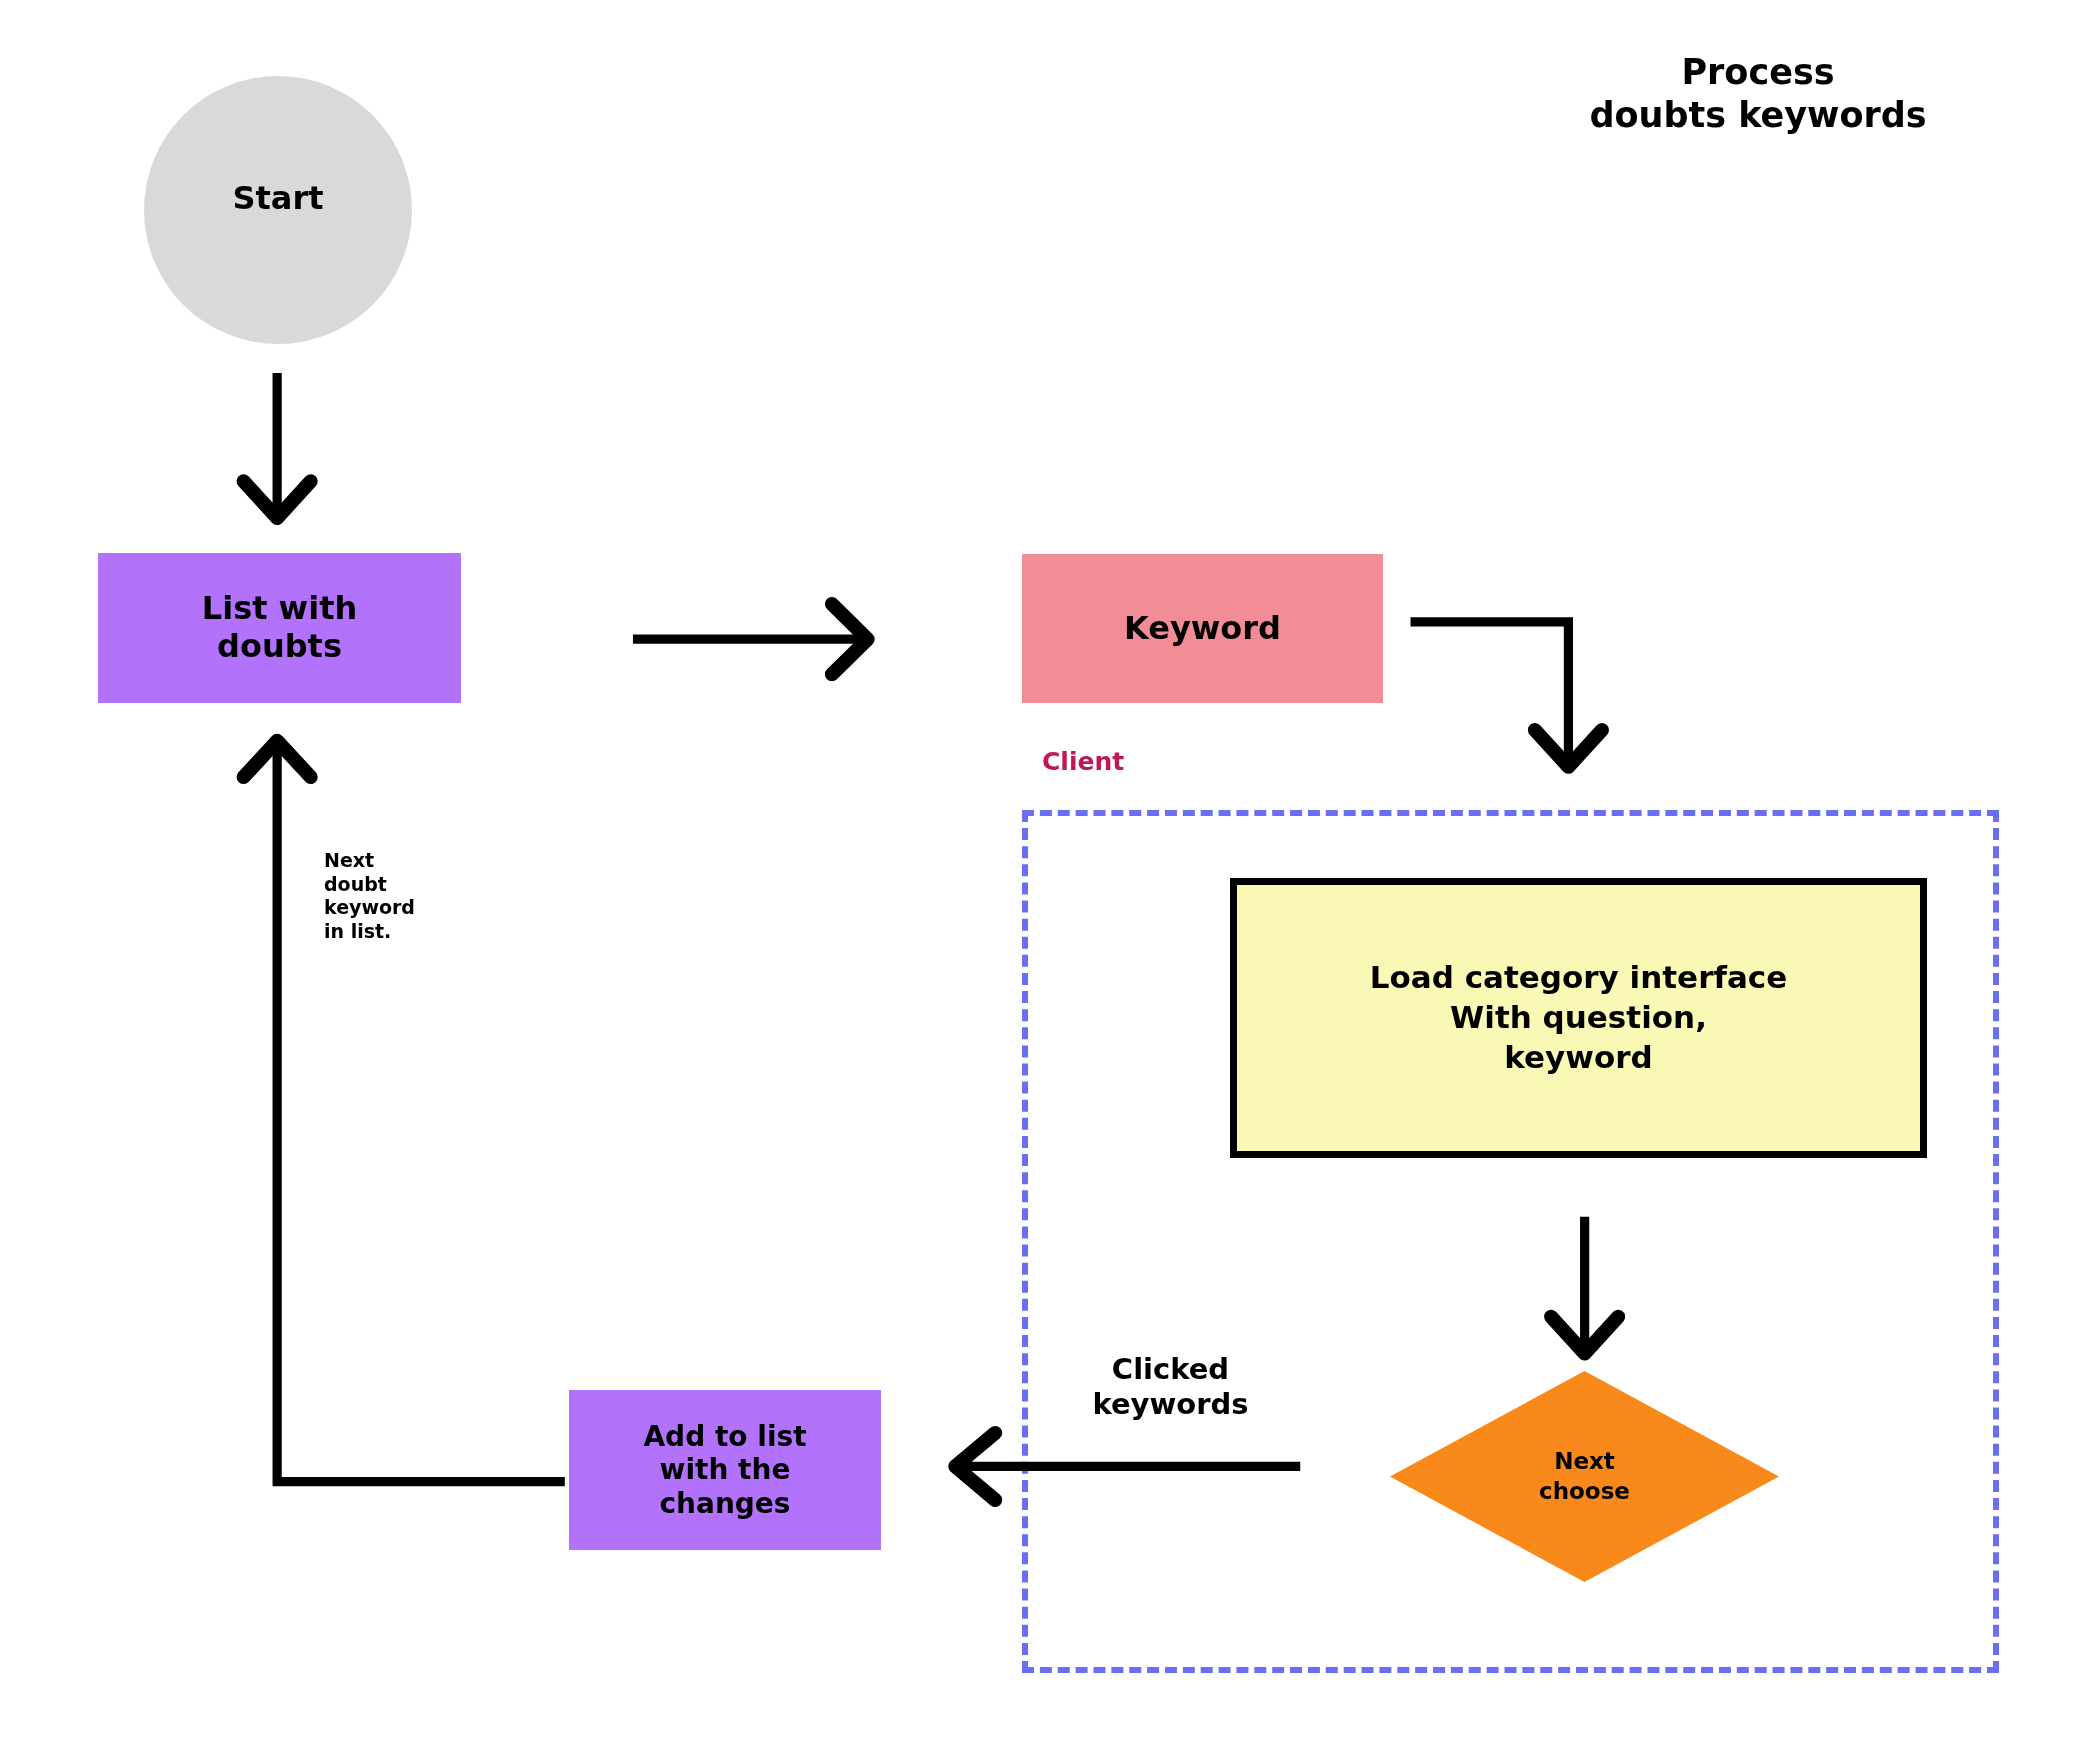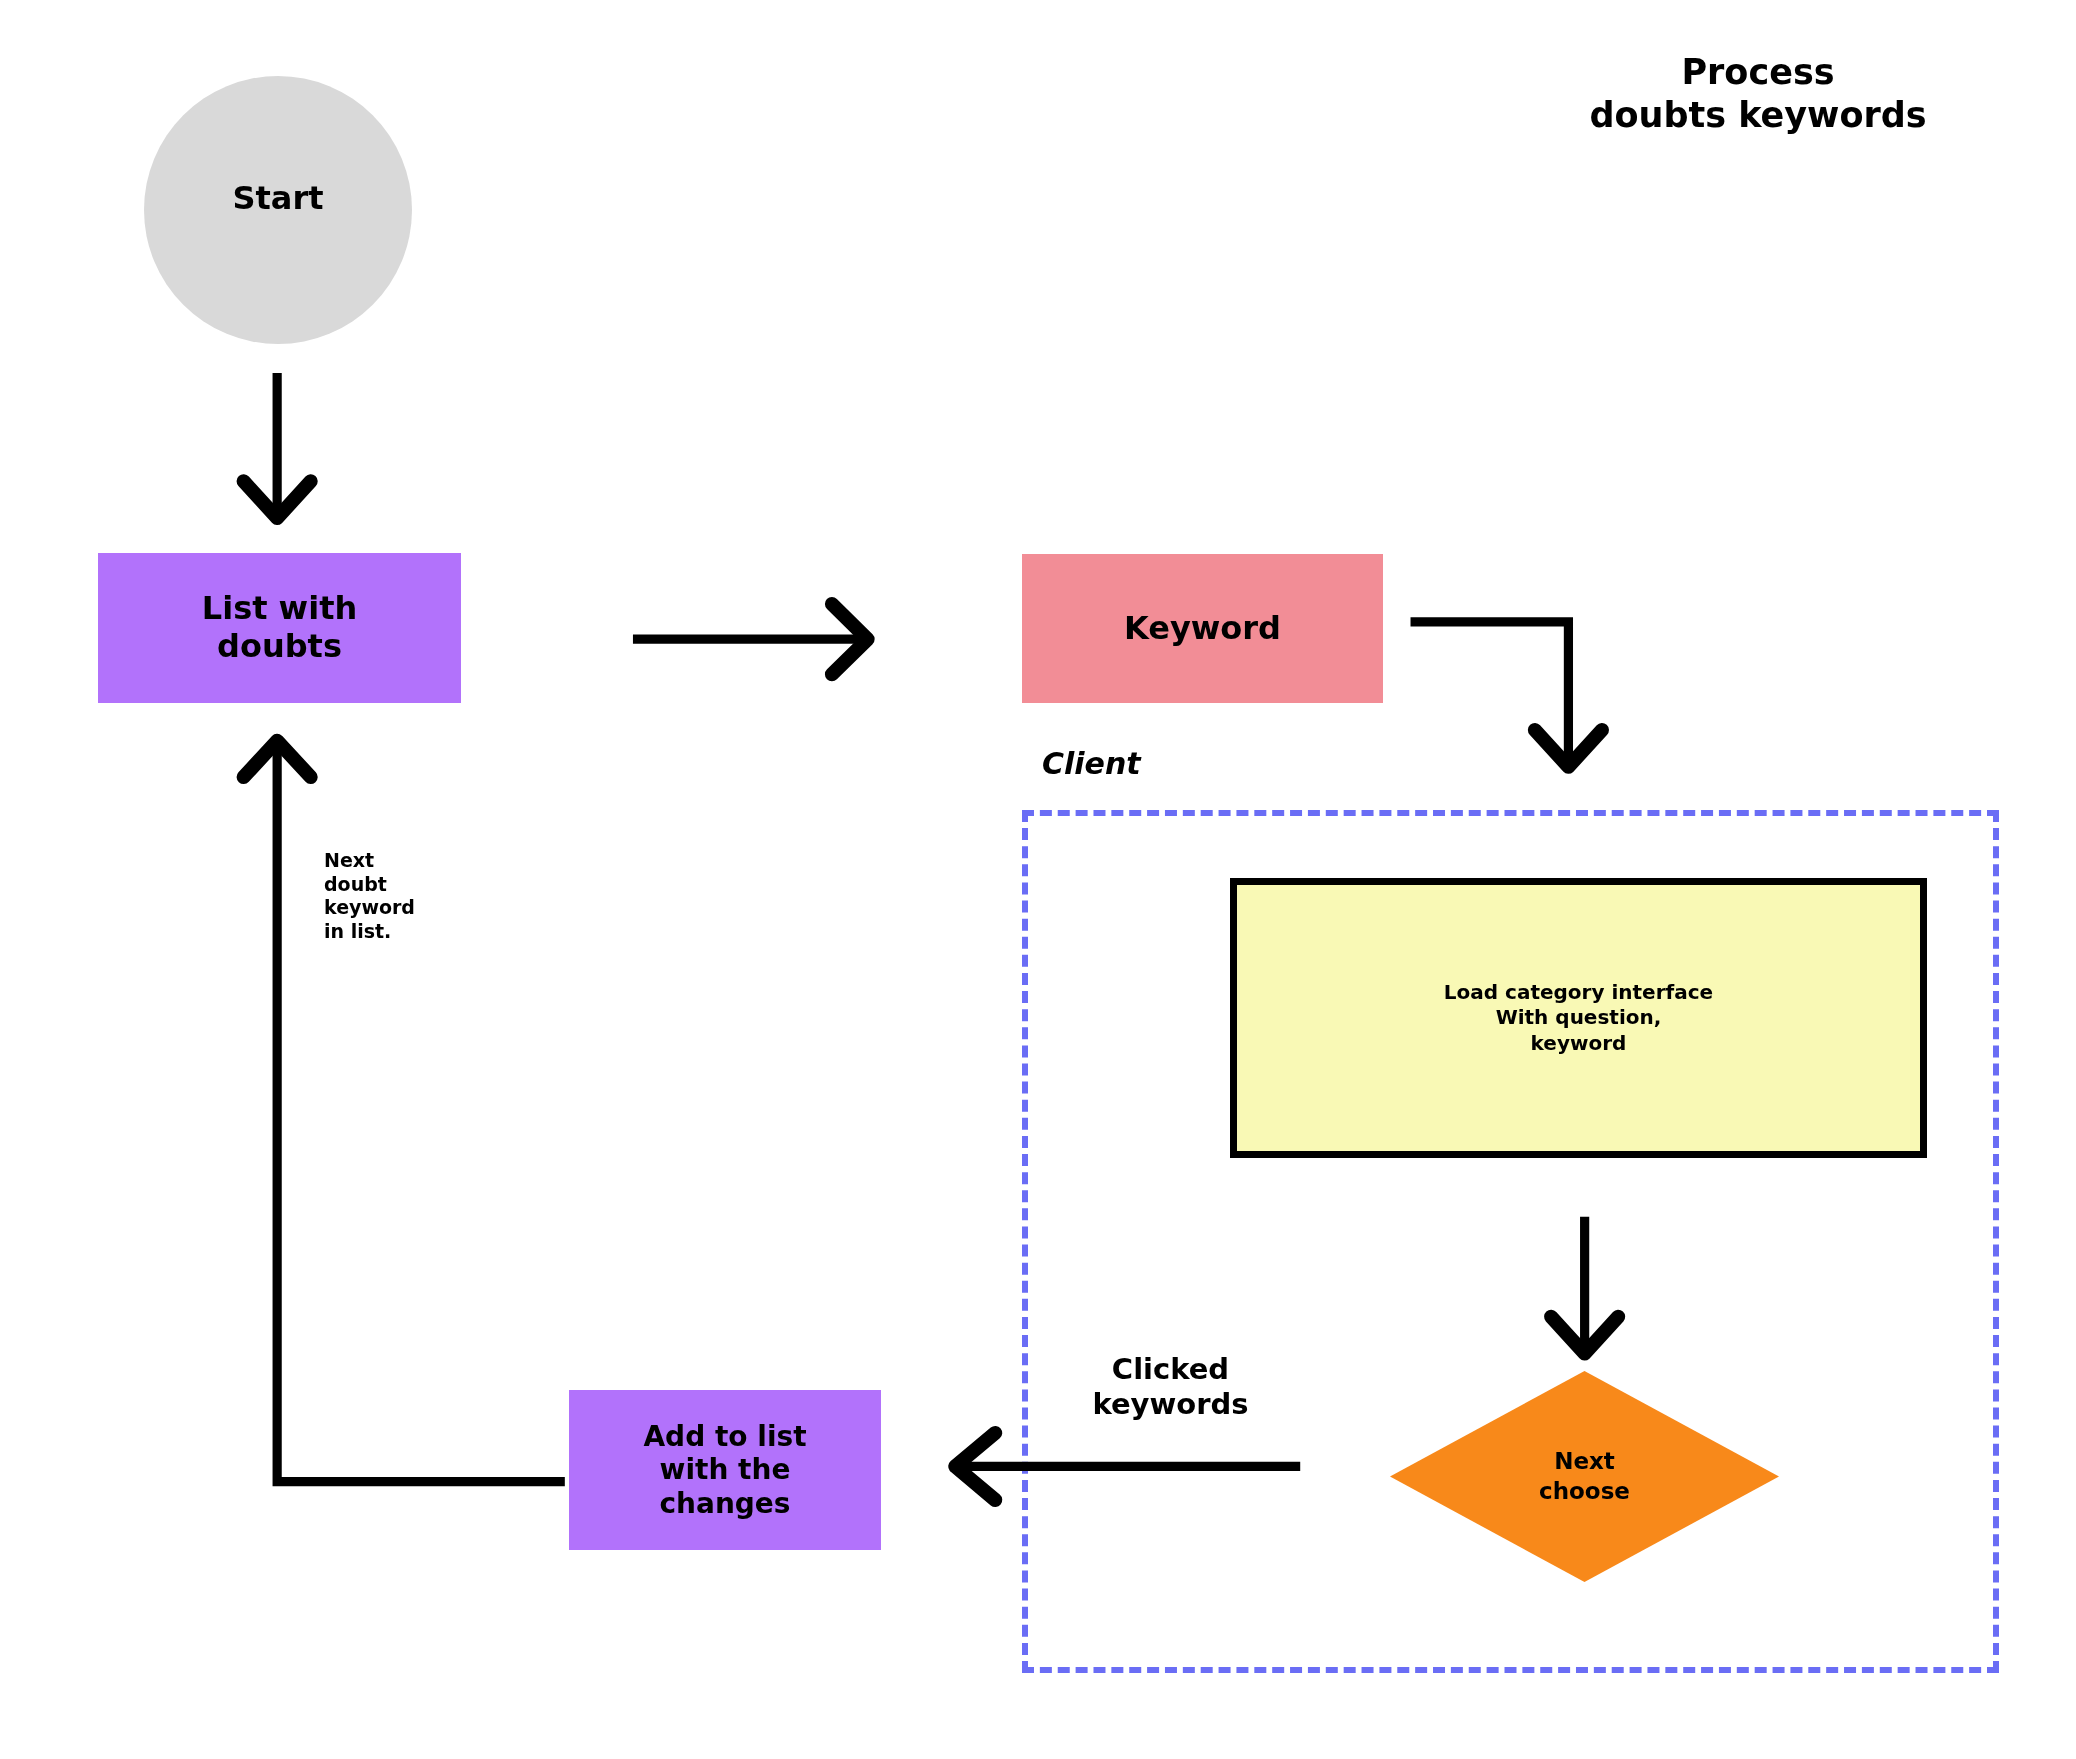--- a/index.html
+++ b/index.html
@@ -83,21 +83,21 @@
   }
 
   
   #load-interface-node {
     left: 1230px;
     top: 878px;
     width: 697px;
     height: 280px;
     background: #f9f9b5;
     border: 7.6px solid #000000;
-    font-size: 20px;
+    font-size: 31px;
     line-height: 1.28;
   }
 
   
   #user-choose-node {
     left: 1390px;
     top: 1371px;
     width: 389px;
     height: 211px;
     background: #f8891a;
@@ -113,25 +113,24 @@
     top: 810px;
     width: 977px;
     height: 863px;
     border: 6.5px dashed #6a6df5;
     box-sizing: border-box;
   }
   #client-label {
     position: absolute;
     left: 1042px;
     top: 749px;
-    font-size: 30px;
-    font-weight: 700;
-    color: #000000;
+    font-size: 25px;
+    font-weight: 700;
+    color: #be185d;
     line-height: 1;
-    font-style: italic;
   }
 
   
   .edge-label {
     position: absolute;
     color: #000000;
     font-weight: 700;
     white-space: pre-line;
   }
   #next-doubt-label {

